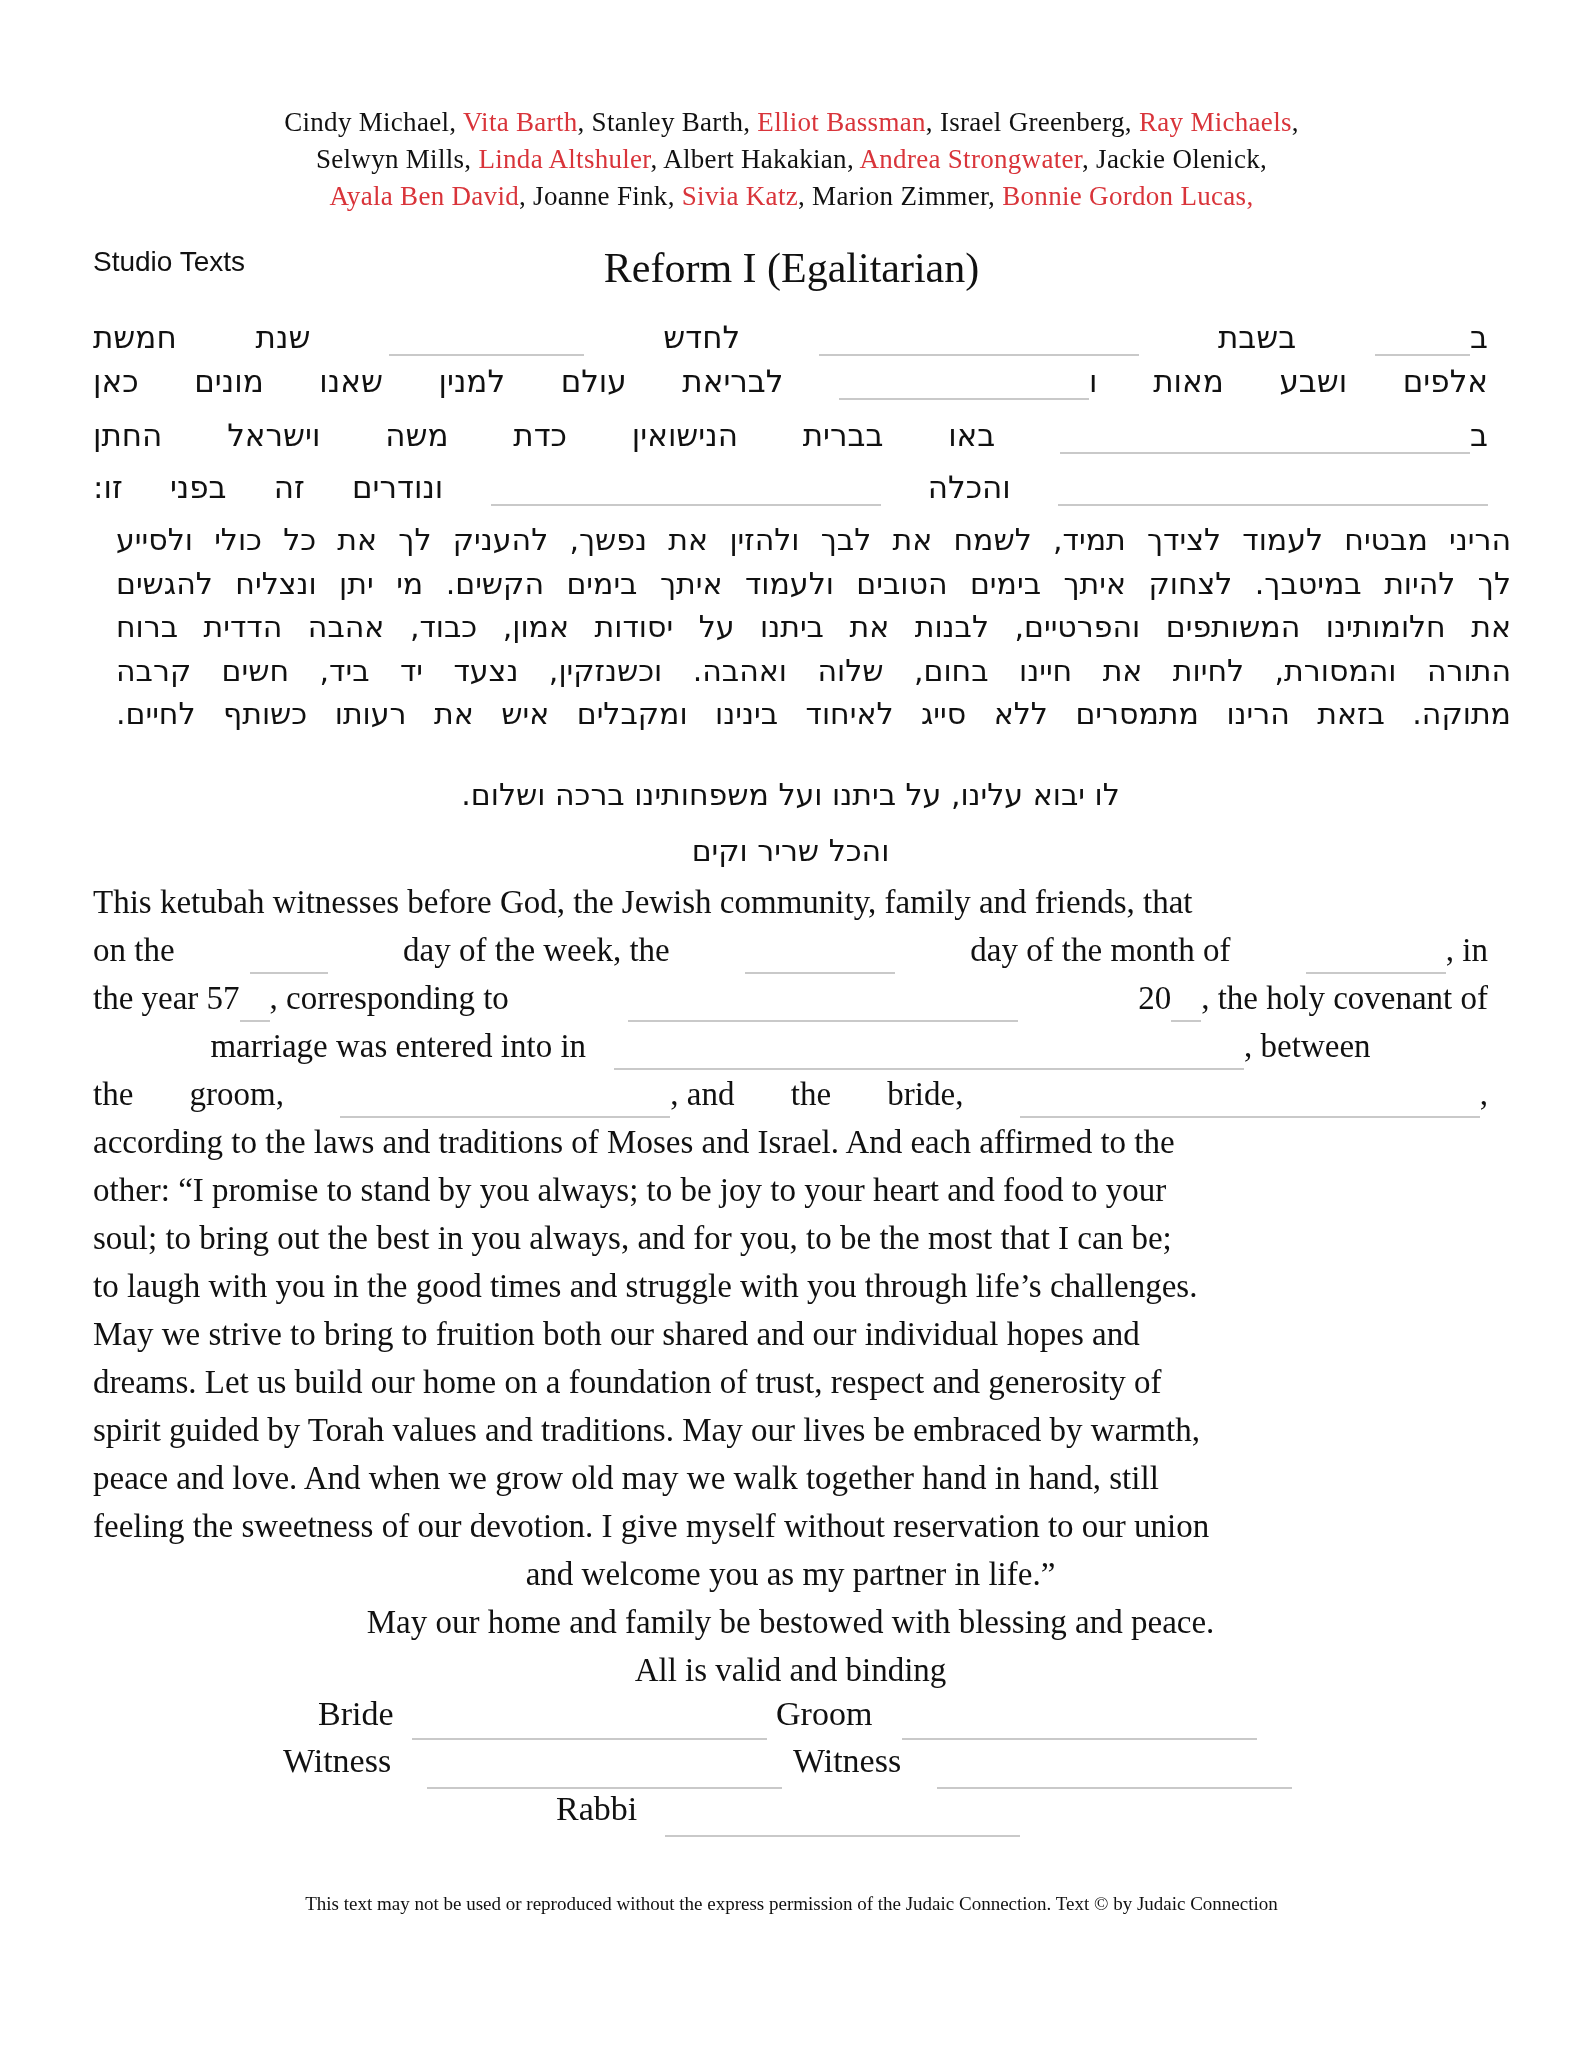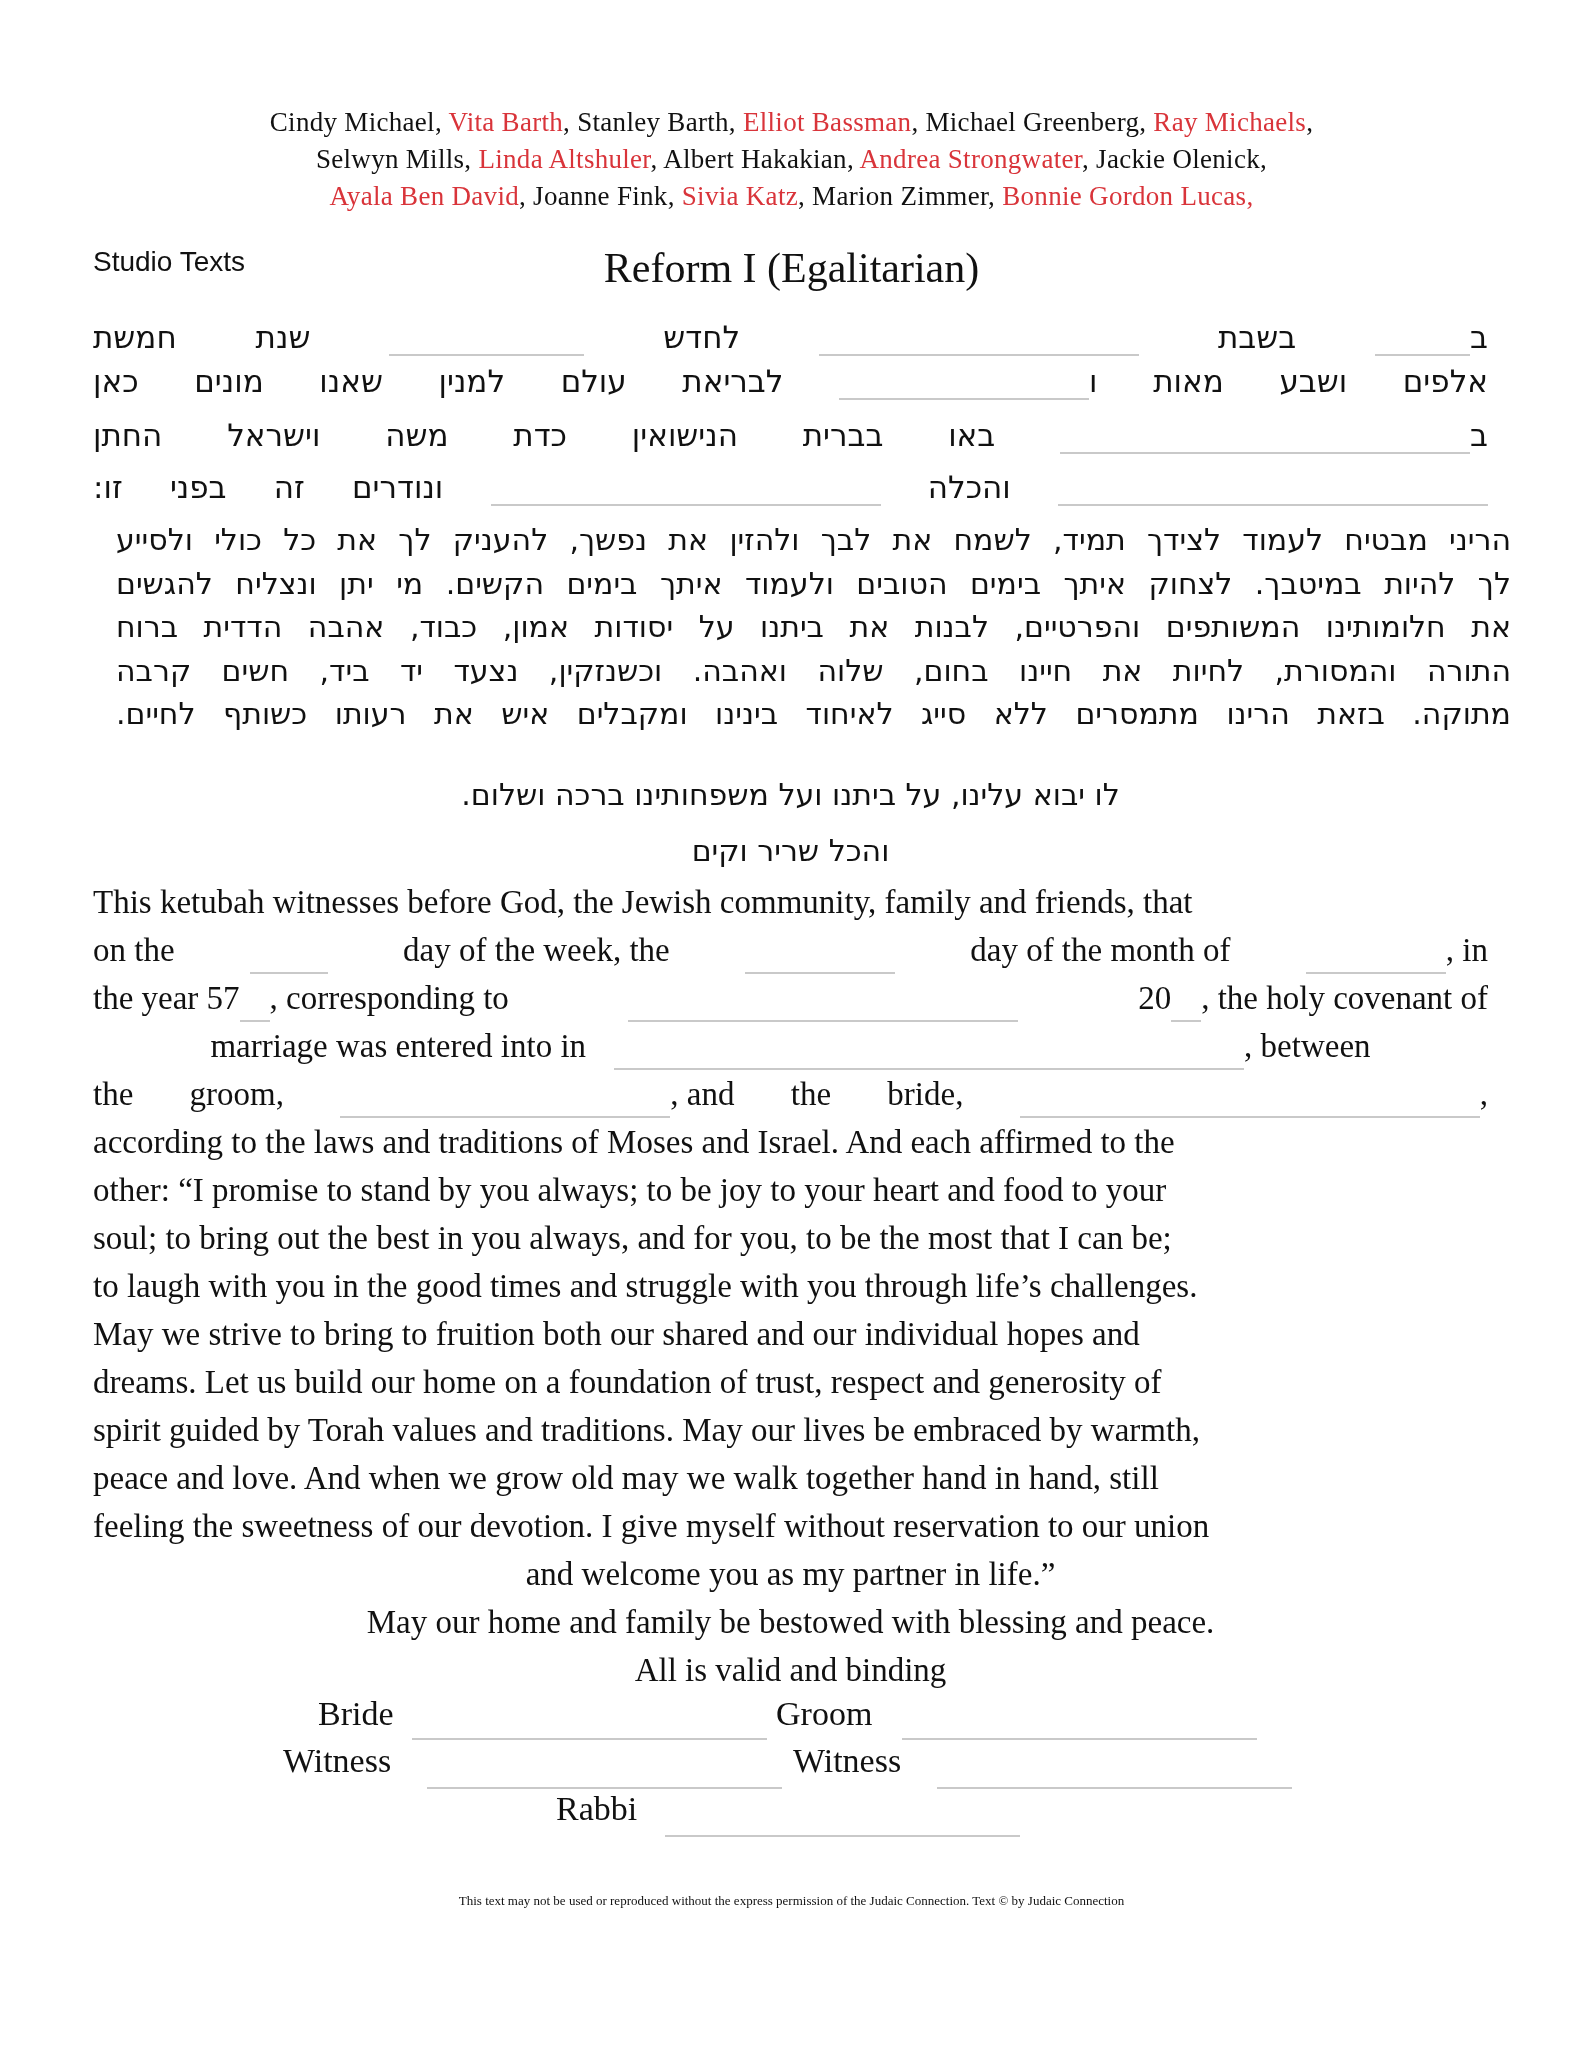--- a/index.html
+++ b/index.html
@@ -46,28 +46,28 @@
   .eng .row { display: flex; justify-content: space-between; align-items: flex-end; height: 48px; white-space: nowrap; }
   .eng .row.center { justify-content: center; gap: 28px; }
   .justify { text-align: justify; text-align-last: justify; }
   .center { text-align: center; }
   .sig {
     position: absolute; font-family: "Liberation Serif", serif; font-size: 34px;
   }
   .sigline { position: absolute; border-bottom: 2px solid #c9c9c9; height: 2px; }
   .footer {
     position: absolute; top: 1893px; left: 0; width: 1583px; text-align: center;
-    font-family: "Liberation Serif", serif; font-size: 13px;
+    font-family: "Liberation Serif", serif; font-size: 19px;
   }
 </style>
 </head>
 <body>
 
 <div class="names">
-  <div id="names1"><span>Cindy Michael, </span><span class="red">Vita Barth</span><span>, Stanley Barth, </span><span class="red">Elliot Bassman</span><span>, Michael Greenberg, </span><span class="red">Ray Michaels</span><span>,</span></div>
+  <div id="names1"><span>Cindy Michael, </span><span class="red">Vita Barth</span><span>, Stanley Barth, </span><span class="red">Elliot Bassman</span><span>, Israel Greenberg, </span><span class="red">Ray Michaels</span><span>,</span></div>
   <div id="names2"><span>Selwyn Mills, </span><span class="red">Linda Altshuler</span><span>, Albert Hakakian, </span><span class="red">Andrea Strongwater</span><span>, Jackie Olenick,</span></div>
   <div id="names3"><span class="red">Ayala Ben David</span><span>, Joanne Fink, </span><span class="red">Sivia Katz</span><span>, Marion Zimmer, </span><span class="red">Bonnie Gordon Lucas,</span></div>
 </div>
 
 <div class="studio">Studio Texts</div>
 <div class="title">Reform I (Egalitarian)</div>
 
 <div class="heb" style="top:318px;">
   <div class="row">
     <span><span>ב</span><span class="blank" style="width:95px"></span></span>

